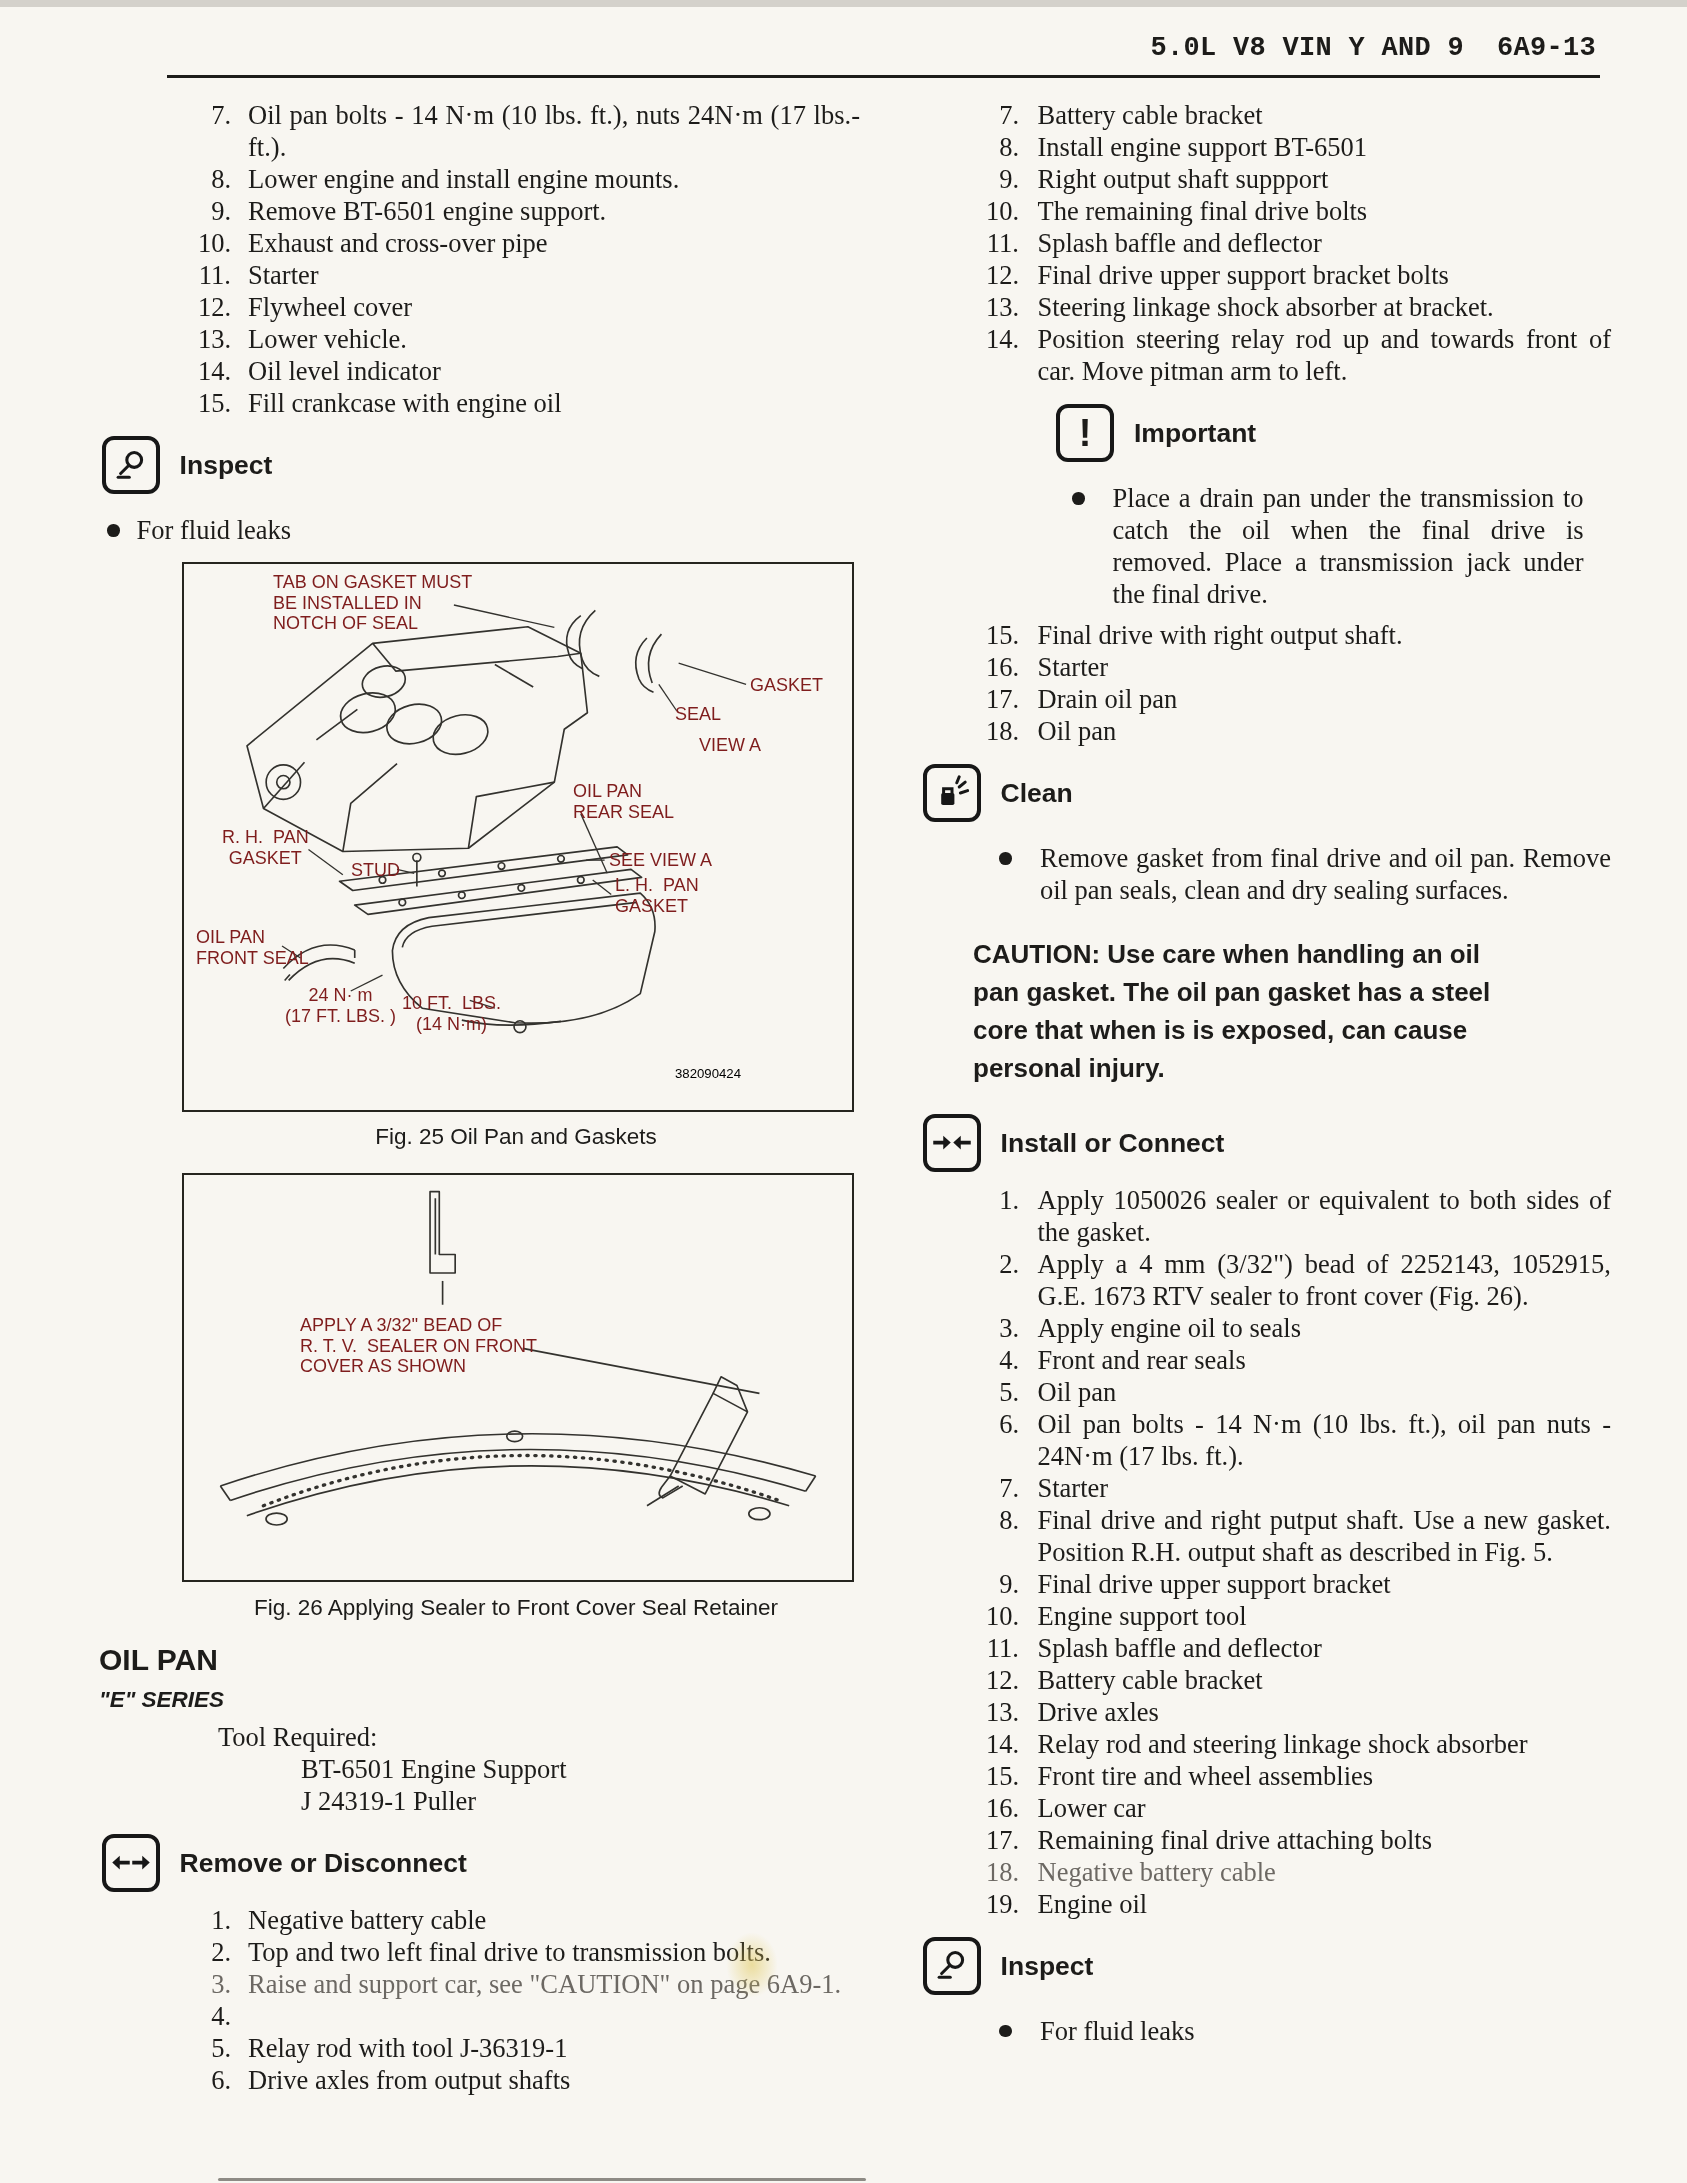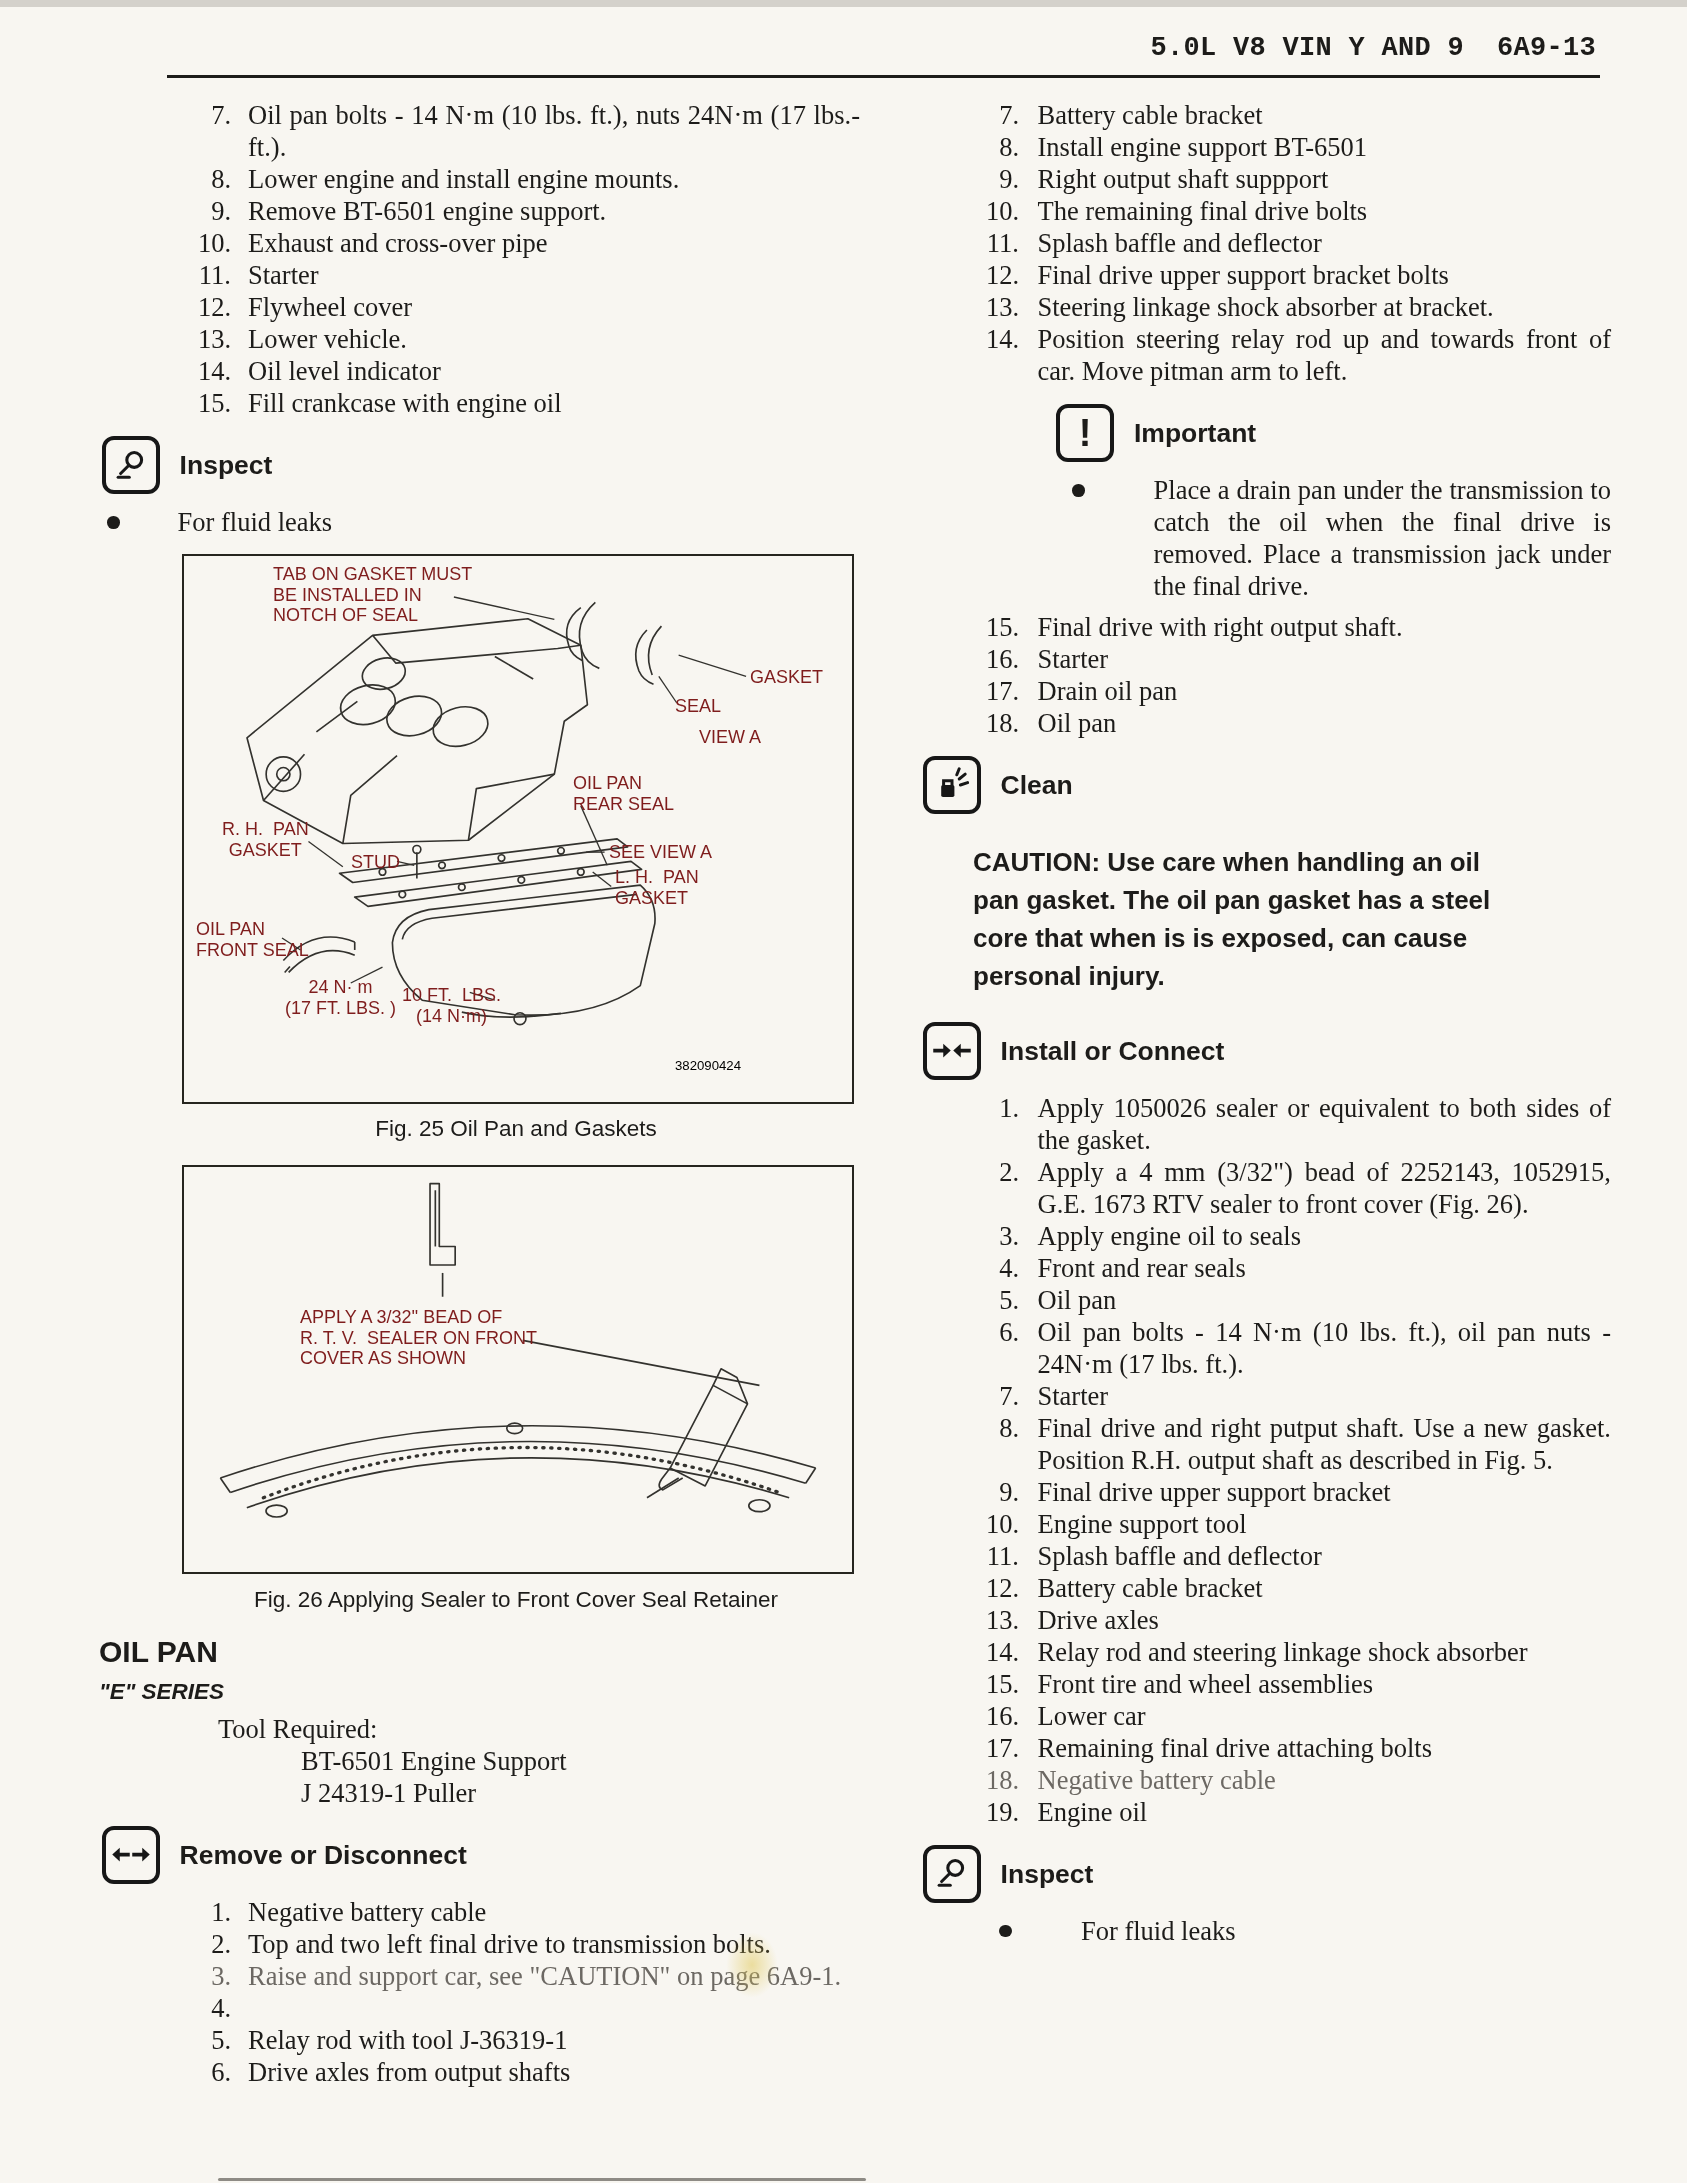--- a/index.html
+++ b/index.html
@@ -25,21 +25,21 @@
   .step .txt{margin-left:17px;flex:1;text-align:justify;}
   .col-right .step .txt{margin-left:18.5px;}
   .mt14{margin-top:9.3px;} .mt18{margin-top:12px;}
 
   .icon-heading{display:flex;align-items:center;margin-top:17px;margin-bottom:9.3px;margin-left:2.6px;}
   .proc-icon{width:58px;height:58px;border:4.6px solid #171717;border-radius:12px;box-sizing:border-box;
              display:flex;align-items:center;justify-content:center;flex:none;background:transparent;}
   .icon-label{margin-left:20px;font-family:"Liberation Sans",sans-serif;font-weight:700;font-size:26.5px;}
   .excl{font-family:"Liberation Sans",sans-serif;font-weight:800;font-size:38px;line-height:1;}
 
-  .bullet{display:flex;margin-top:12px;margin-left:8px;gap:41px;}
+  .bullet{display:flex;margin-top:20px;margin-left:8px;}
   .dot{flex:none;width:12.6px;height:12.6px;border-radius:50%;background:#1d1c1a;margin-top:10px;}
   .btxt{margin-left:17px;}
   .col-right .bullet{margin-left:79px;}
   .col-right .btxt{margin-left:28.4px;}
   .justify{text-align:justify;}
   .indent-imp{margin-left:136px;}
   .imp-bullet{margin-left:152px !important;}
   .imp-bullet .btxt{margin-left:28px !important;max-width:471px;}
 
   .figure{position:relative;margin-left:83px;width:668px;border:2.6px solid #26251f;background:#f8f6f1;}
@@ -353,20 +353,24 @@
               <rect x="12" y="30" width="22" height="20" rx="3" fill="#171717" stroke="none"></rect>
               <path d="M16 30 v-7 h14 v7"></path>
               <path d="M42 20 l10 -8"></path>
               <path d="M44 30 l12 -4"></path>
               <path d="M38 13 l4 -10"></path>
             </g>
           </svg>
       </span>
       <span class="icon-label">Clean</span>
     </div>
+    <div class="bullet">
+      <span class="dot"></span>
+      <span class="btxt justify">Remove gasket from final drive and oil pan. Remove oil pan seals, clean and dry sealing surfaces.</span>
+    </div>
 
     <div class="caution">CAUTION: Use care when handling an oil pan gasket. The oil pan gasket has a steel core that when is is exposed, can cause personal injury.</div>
 
     <div class="icon-heading" style="margin-top:26.5px;">
       <span class="proc-icon">
         <svg viewBox="0 0 64 40" width="40" height="25">
             <g fill="#171717">
               <polygon points="2,17 18,17 18,9 30,20 18,31 18,23 2,23"></polygon>
               <polygon points="62,17 46,17 46,9 34,20 46,31 46,23 62,23"></polygon>
             </g>

